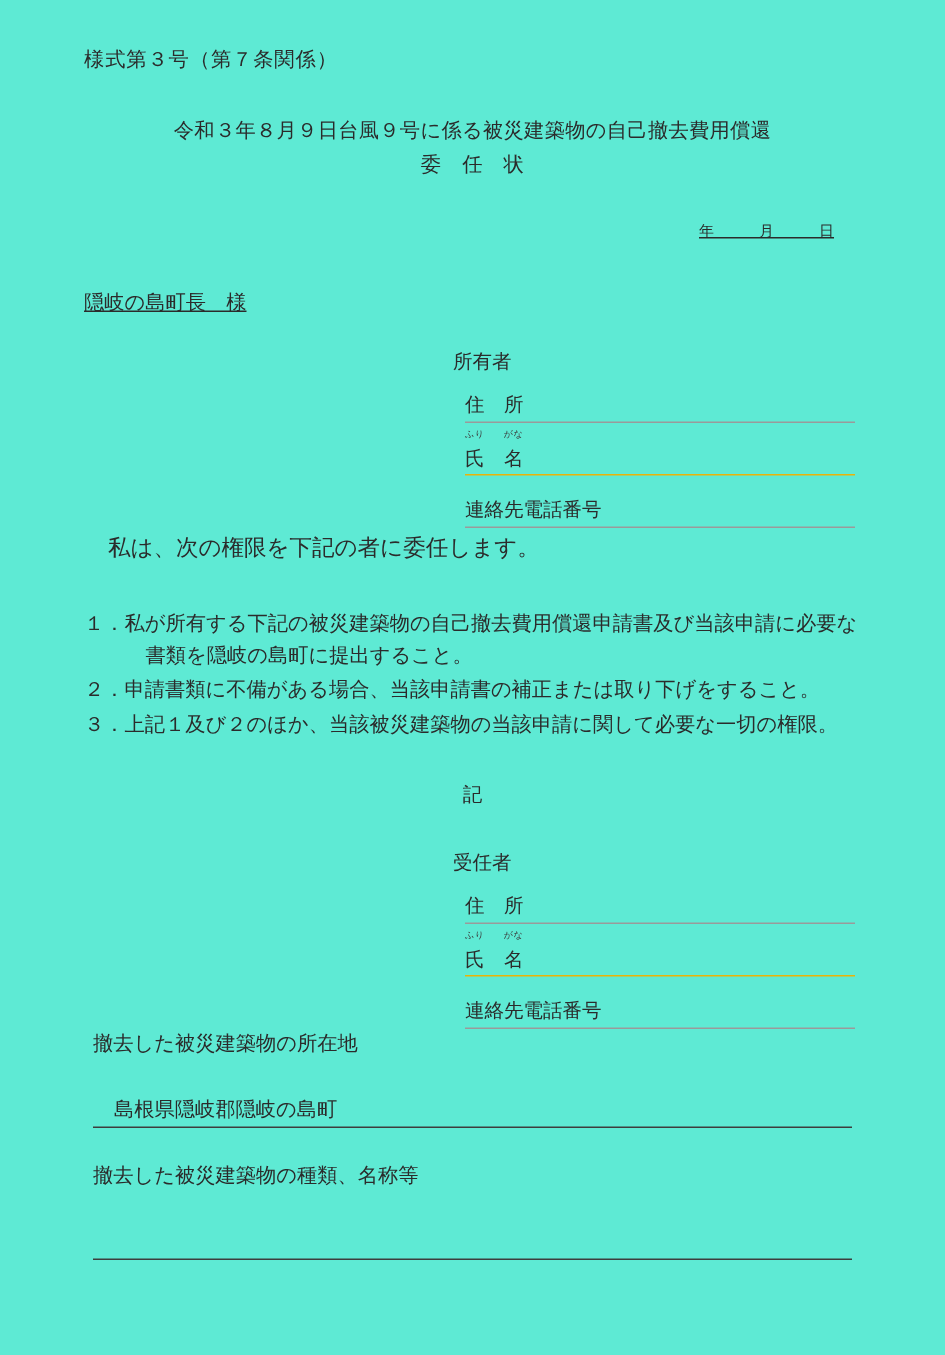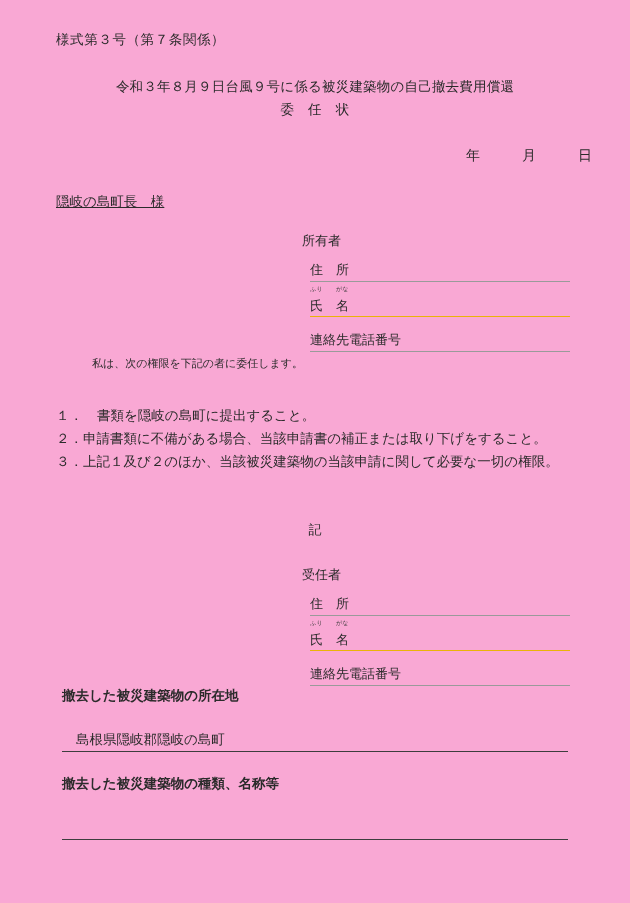--- a/index.html
+++ b/index.html
@@ -4,21 +4,21 @@
 <style>
   html, body {
     margin: 0;
     padding: 0;
     background: #ffffff;
   }
   .page {
     position: relative;
     width: 630px;
     height: 903px;
-    background: #f9a8d4;
+    background: #5eead4;
     font-family: "Liberation Serif", "DejaVu Serif", serif;
     color: #2b2b2b;
     overflow: hidden;
   }
 
   
   .form-no {
     position: absolute;
     left: 56px;
     top: 31px;
@@ -43,22 +43,23 @@
     width: 630px;
     text-align: center;
     font-size: 13.5px;
     letter-spacing: 0.3px;
     white-space: pre;
   }
   .date-line {
     position: absolute;
     left: 466px;
     top: 147px;
-    font-size: 14px;
-    white-space: pre;
+    font-size: 10px;
+    white-space: pre;
+    text-decoration: underline;
   }
   .addressee {
     position: absolute;
     left: 56px;
     top: 193px;
     font-size: 13.5px;
     white-space: pre;
     text-decoration: underline;
   }
 
@@ -105,23 +106,22 @@
   .field-row.has-ruby .field-label {
     bottom: 1px;
   }
   .gap-s { height: 9px; }
 
   
   .body-para {
     position: absolute;
     left: 72px;
     top: 356px;
-    font-size: 11px;
-    white-space: pre;
-    margin-left: 20px;
+    font-size: 15px;
+    white-space: pre;
   }
   .clause-list {
     position: absolute;
     left: 56px;
     top: 405px;
     width: 530px;
     font-size: 13.5px;
   }
   .clause {
     display: flex;
@@ -154,21 +154,20 @@
   
   .bottom-sec {
     position: absolute;
     left: 62px;
     width: 506px;
   }
   .bottom-label {
     font-size: 13.5px;
     white-space: pre;
     margin-bottom: 24px;
-    font-weight: bold;
   }
   .bottom-rule {
     position: relative;
     height: 22px;
     border-bottom: 1px solid #3d3d3d;
   }
   .bottom-rule .value {
     position: absolute;
     left: 14px;
     bottom: 2px;
@@ -207,21 +206,21 @@
     <div class="field-row">
       <span class="field-label">連絡先電話番号</span>
     </div>
   </div>
 
   <div class="body-para">私は、次の権限を下記の者に委任します。</div>
 
   <div class="clause-list">
     <div class="clause">
       <span class="clause-num">１．</span>
-      <span class="clause-text"><span class="cont">書類を隠岐の島町に提出すること。</span></span>
+      <span class="clause-text"><span>私が所有する下記の被災建築物の自己撤去費用償還申請書及び当該申請に必要な</span><span class="cont">書類を隠岐の島町に提出すること。</span></span>
     </div>
     <div class="clause">
       <span class="clause-num">２．</span>
       <span class="clause-text">申請書類に不備がある場合、当該申請書の補正または取り下げをすること。</span>
     </div>
     <div class="clause">
       <span class="clause-num">３．</span>
       <span class="clause-text">上記１及び２のほか、当該被災建築物の当該申請に関して必要な一切の権限。</span>
     </div>
   </div>

